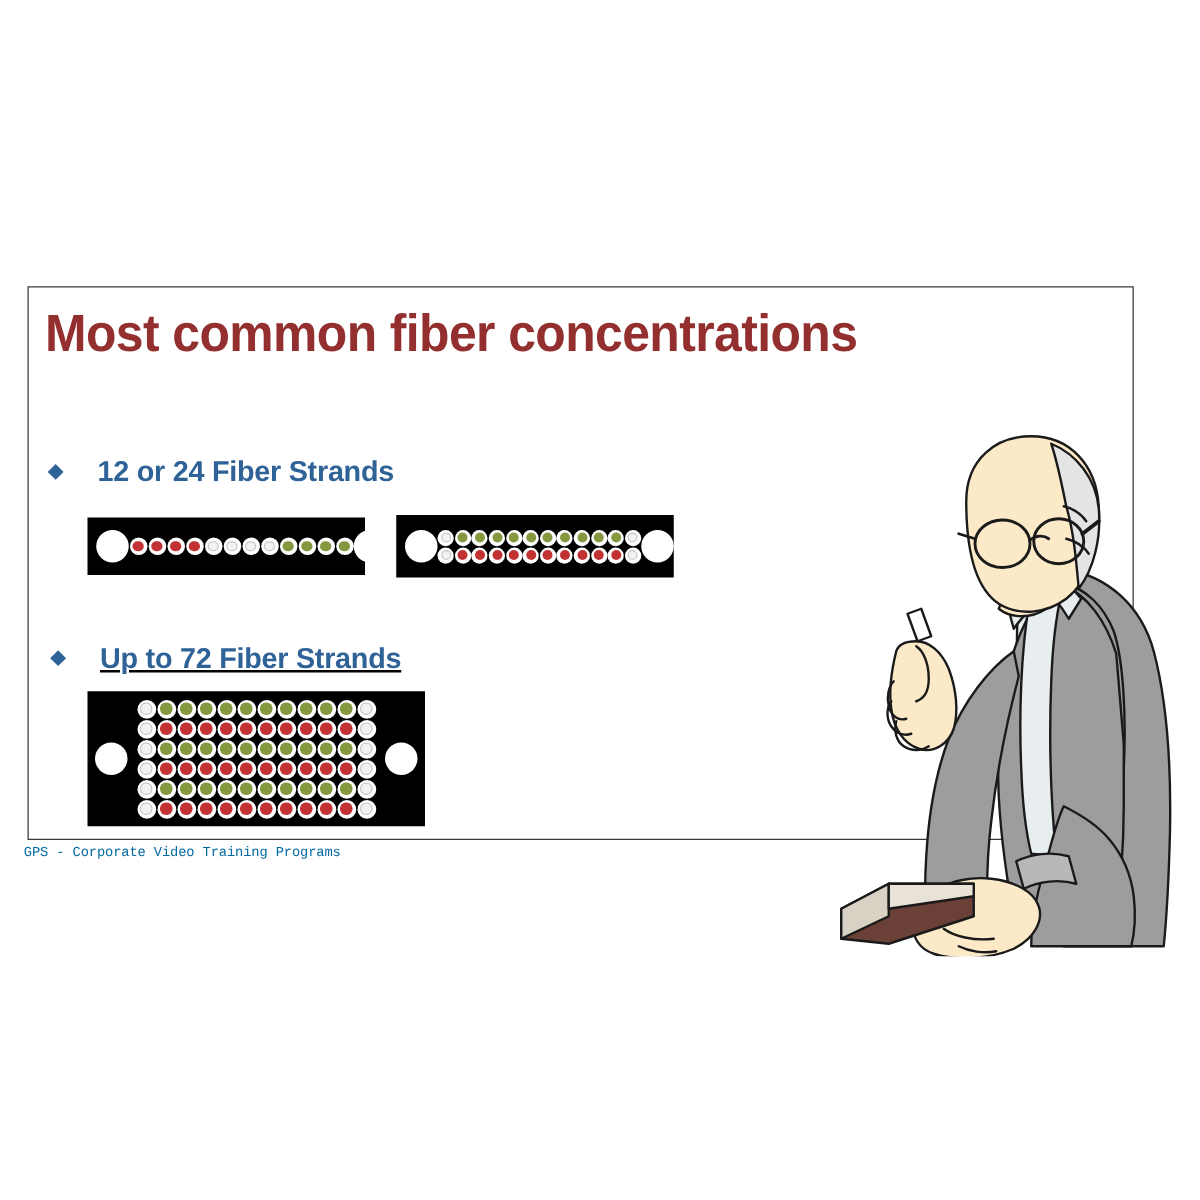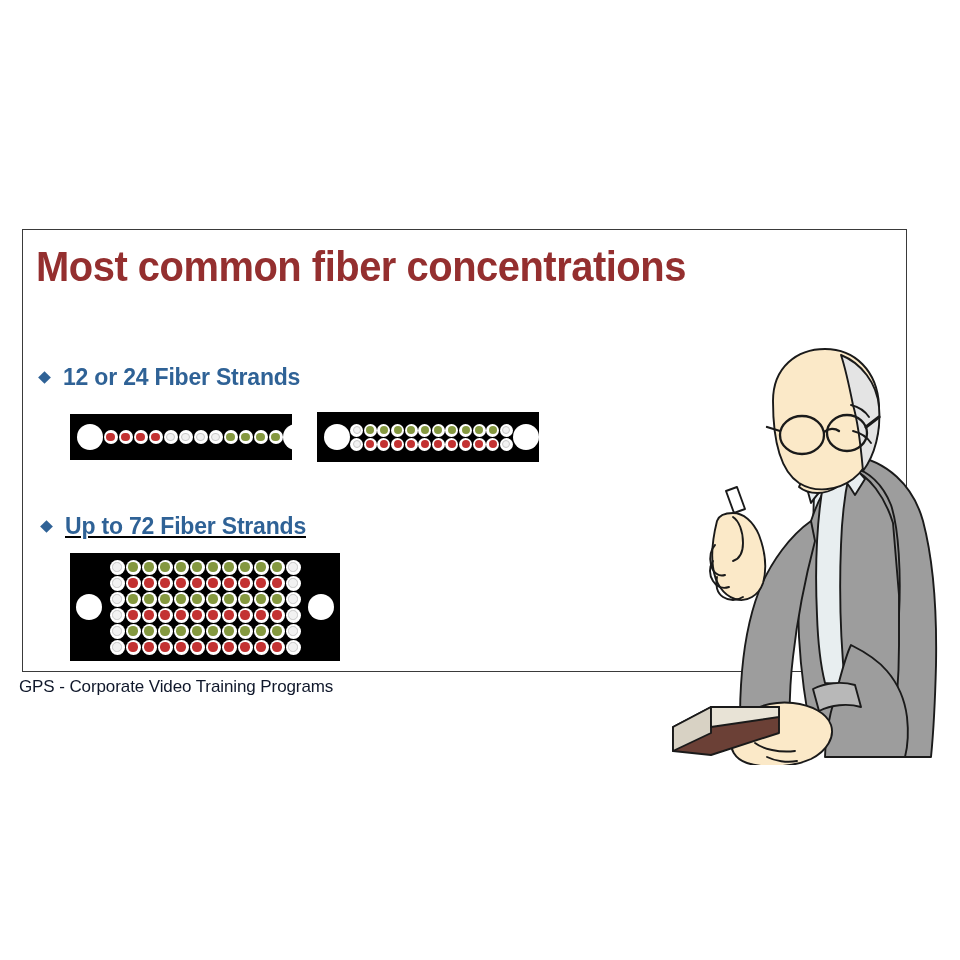--- a/index.html
+++ b/index.html
@@ -41,20 +41,21 @@
     transform: scaleX(0.95);
     transform-origin: left center;
   }
 
   
   .bullet-row {
     position: absolute;
     display: flex;
     align-items: center;
     white-space: nowrap;
+    gap: 15px;
   }
   .bullet-marker {
     width: 9px;
     height: 9px;
     background: #2f6296;
     transform: rotate(45deg);
     margin-right: 14px;
     flex: 0 0 auto;
   }
   .bullet-text {
@@ -131,24 +132,25 @@
     justify-content: space-between;
   }
   #panel-72 .big-hole { width: 26px; height: 26px; }
   #panel-72 .ferrule  { width: 15px; height: 15px; margin: 0.5px 0.5px; }
 
   
   #footer-note {
     position: absolute;
     left: 19px;
     top: 677px;
-    font-size: 17px;
-    color: #0f172a;
+    font-size: 11px;
+    color: #0369a1;
     letter-spacing: -0.1px;
     white-space: nowrap;
+    font-family: Liberation Mono, monospace;
   }
 
   
   #presenter {
     position: absolute;
     left: 655px;
     top: 345px;
     width: 310px;
     height: 420px;
     pointer-events: none;

